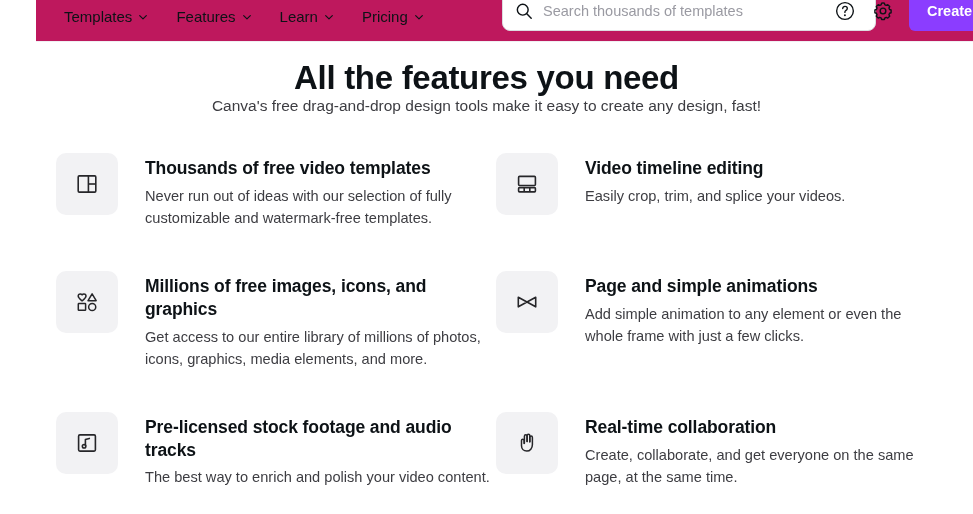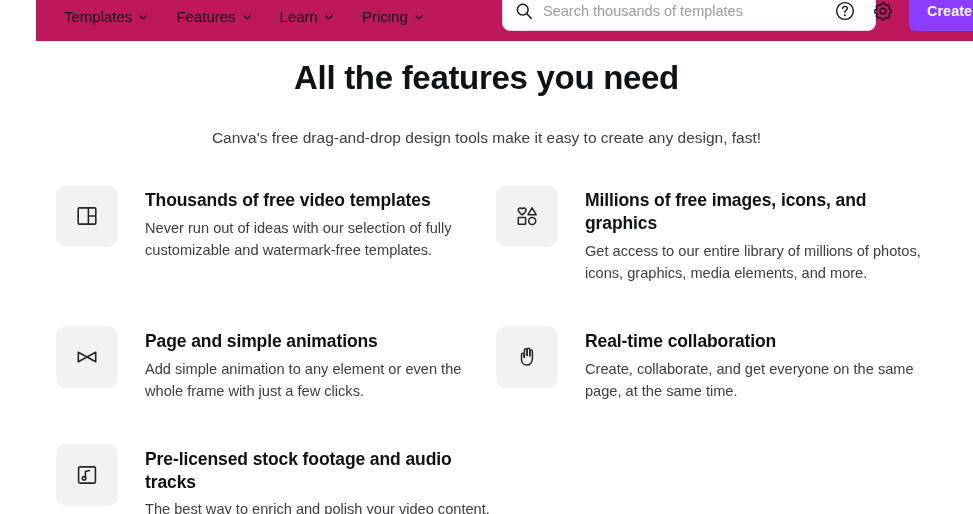--- a/index.html
+++ b/index.html
@@ -136,21 +136,21 @@
     font-weight: bold;
     letter-spacing: -0.3px;
     color: #0d1216;
     margin-top: 7px;
   }
 
   .page-subtitle {
     text-align: center;
     font-size: 15.5px;
     color: #3d3d42;
-    margin-top: 32px;
+    margin-top: 0;
   }
 
   .features-grid {
     margin-top: 36px;
     padding: 0 56px 0 56px;
     display: grid;
     grid-template-columns: 440px 440px;
     column-gap: 0px;
     row-gap: 40px;
   }
@@ -289,20 +289,35 @@
             <path d="M13.4 12h7.4"></path>
           </g>
         </svg>
       </div>
       <div class="feature-body">
         <div class="feature-title">Thousands of free video templates</div>
         <div class="feature-desc">Never run out of ideas with our selection of fully customizable and watermark-free templates.</div>
       </div>
     </div>
 
+    <div class="feature">
+      <div class="feature-icon-tile">
+        <svg viewBox="0 0 24 24" width="24" height="24">
+          <g fill="none" stroke="#262629" stroke-width="1.6">
+            <rect x="3.6" y="4.4" width="16.8" height="9.1" rx="1"></rect>
+            <rect x="3.6" y="15.6" width="16.8" height="4.3" rx="0.8"></rect>
+            <path d="M9.2 15.6v4.3M14.8 15.6v4.3"></path>
+          </g>
+        </svg>
+      </div>
+      <div class="feature-body">
+        <div class="feature-title">Video timeline editing</div>
+        <div class="feature-desc">Easily crop, trim, and splice your videos.</div>
+      </div>
+    </div>
 
     <div class="feature">
       <div class="feature-icon-tile">
         <svg viewBox="0 0 24 24" width="24" height="24">
           <g fill="none" stroke="#262629" stroke-width="1.5" stroke-linejoin="round">
             <path d="M3.2 6.1c0-1.25.95-2.2 2.1-2.2.85 0 1.45.42 1.8.95.35-.53.95-.95 1.8-.95 1.15 0 2.1.95 2.1 2.2 0 2-2.45 3.65-3.9 4.75C5.65 9.75 3.2 8.1 3.2 6.1z"></path>
             <path d="M17.1 3.9l4.05 6.8h-8.1z"></path>
             <rect x="3.3" y="13.6" width="7.3" height="6.7" rx="0.6"></rect>
             <circle cx="17.2" cy="16.95" r="3.55"></circle>
           </g>
@@ -325,43 +340,43 @@
       </div>
       <div class="feature-body">
         <div class="feature-title">Page and simple animations</div>
         <div class="feature-desc">Add simple animation to any element or even the whole frame with just a few clicks.</div>
       </div>
     </div>
 
     <div class="feature">
       <div class="feature-icon-tile">
         <svg viewBox="0 0 24 24" width="24" height="24">
+          <g fill="none" stroke="#262629" stroke-width="1.6" stroke-linejoin="round">
+            <rect x="3.6" y="3.9" width="16.8" height="16.2" rx="1.3"></rect>
+            <path d="M14.3 7.4 L10.4 8.6 v6.2" stroke-linecap="round"></path>
+            <circle cx="9.1" cy="15.2" r="1.75"></circle>
+          </g>
+        </svg>
+      </div>
+      <div class="feature-body">
+        <div class="feature-title">Pre-licensed stock footage and audio tracks</div>
+        <div class="feature-desc">The best way to enrich and polish your video content.</div>
+      </div>
+    </div>
+
+    <div class="feature">
+      <div class="feature-icon-tile">
+        <svg viewBox="0 0 24 24" width="24" height="24">
           <g fill="none" stroke="#262629" stroke-width="1.5" stroke-linecap="round" stroke-linejoin="round">
             <path d="M9.4 12.3V5.2a1.35 1.35 0 0 1 2.7 0v5.3"></path>
             <path d="M12.1 10.5V4.6a1.35 1.35 0 0 1 2.7 0v6"></path>
             <path d="M14.8 10.9V6.4a1.3 1.3 0 0 1 2.6 0v7.1c0 3.7-2.3 6.6-5.6 6.6-3.2 0-5.3-2.3-5.3-5.3V9.6a1.3 1.3 0 0 1 2.6 0v2.8"></path>
           </g>
         </svg>
       </div>
       <div class="feature-body">
         <div class="feature-title">Real-time collaboration</div>
         <div class="feature-desc">Create, collaborate, and get everyone on the same page, at the same time.</div>
       </div>
     </div>
 
-    <div class="feature">
-      <div class="feature-icon-tile">
-        <svg viewBox="0 0 24 24" width="24" height="24">
-          <g fill="none" stroke="#262629" stroke-width="1.6" stroke-linejoin="round">
-            <rect x="3.6" y="3.9" width="16.8" height="16.2" rx="1.3"></rect>
-            <path d="M14.3 7.4 L10.4 8.6 v6.2" stroke-linecap="round"></path>
-            <circle cx="9.1" cy="15.2" r="1.75"></circle>
-          </g>
-        </svg>
-      </div>
-      <div class="feature-body">
-        <div class="feature-title">Pre-licensed stock footage and audio tracks</div>
-        <div class="feature-desc">The best way to enrich and polish your video content.</div>
-      </div>
-    </div>
-
   </div>
 </div>
 
 </body></html>

